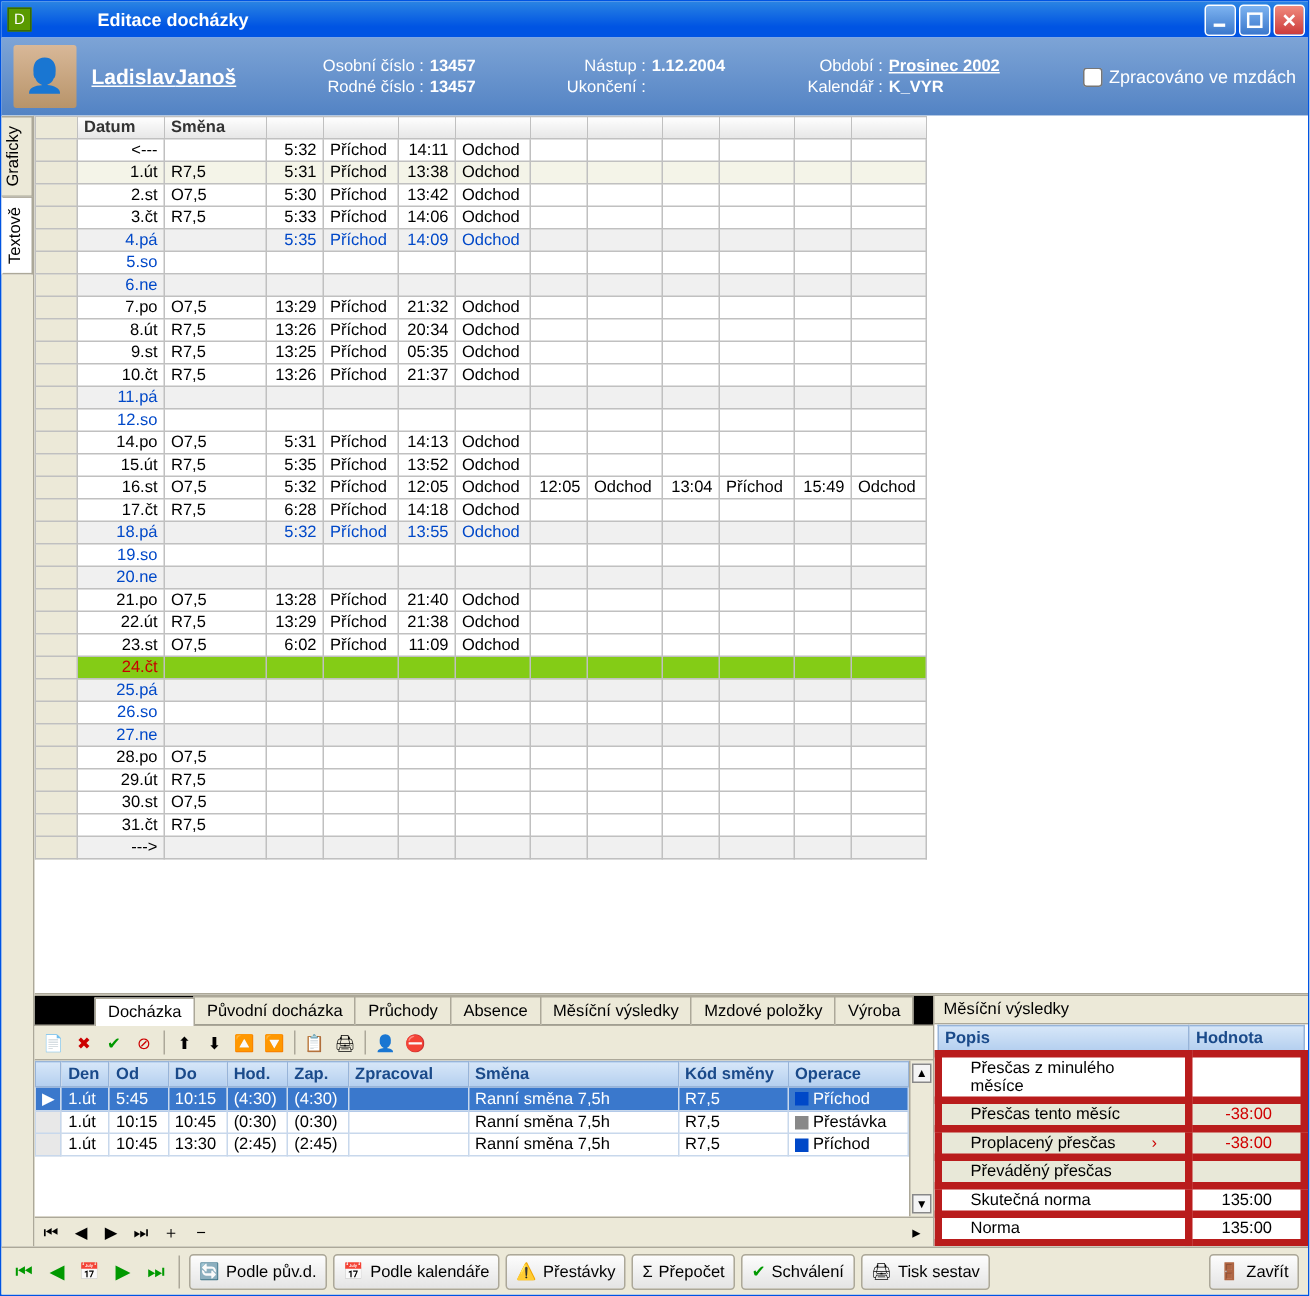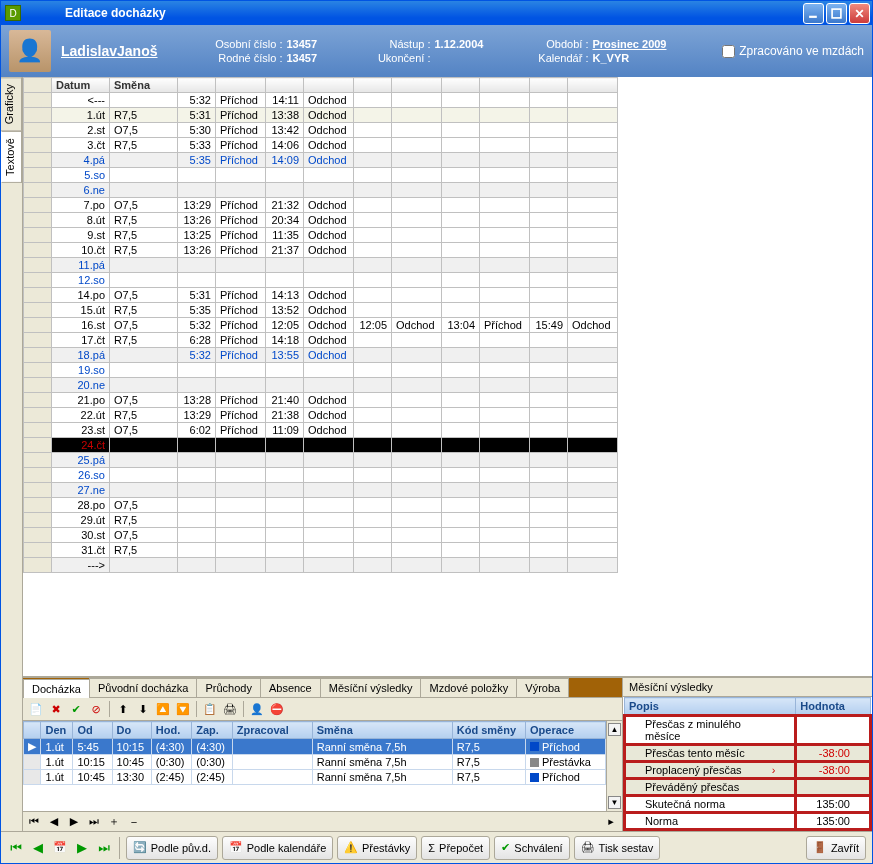--- a/index.html
+++ b/index.html
@@ -31,32 +31,32 @@
 .sidetab.active { background:#fff; border-right:1px solid #fff; position:relative; z-index:1;}
 
 .mainarea { flex:1; display:flex; flex-direction:column; overflow:hidden; }
 .gridwrap { flex:1; overflow:auto; background:#fff; border-bottom:1px solid #aca899; }
 table.grid { border-collapse:collapse; font-size:11px; }
 table.grid th, table.grid td { border:1px solid #c0c0c0; padding:1px 4px; height:14px; white-space:nowrap; }
 table.grid th { background:linear-gradient(#fefefe,#e6e6e6); position:sticky; top:0; text-align:left; font-weight:bold; color:#333; }
 table.grid td { background:#fff; }
 table.grid tr.alt td { background:#f0f0f0; }
 table.grid tr.blue td { color:#0048c8; }
-table.grid tr.red td { color:#c80000; background:#000000; }
+table.grid tr.red td { color:#c80000; background:#84cc16; }
 table.grid tr.sel td { background:#f4f4e8; }
 .rowhead { width:28px; background:#ece9d8 !important; text-align:center; }
 .datum { width:58px; text-align:right; }
 .smena { width:68px; }
 .time { width:38px; text-align:right; }
 .ev { width:50px; }
 
 .tabsrow { display:flex; border-top:1px solid #aca899; background:#ece9d8; }
 .leftcol { flex: 1; display:flex; flex-direction:column; min-width:0;}
 .rightcol { width: 250px; border-left:1px solid #aca899; display:flex; flex-direction:column;}
-.tabstrip { display:flex; align-items:flex-end; background:#a16207; border-bottom:1px solid #aca899; }
+.tabstrip { display:flex; align-items:flex-end; background:#000000; border-bottom:1px solid #aca899;padding-left:40px; }
 .tab { padding:3px 8px; border:1px solid #aca899; border-bottom:0; background:#ece9d8; margin-right:-1px; cursor:pointer;}
 .tab.active { background:#fff; position:relative; top:1px; }
 .rtitle { padding:3px 6px; border-bottom:1px solid #aca899; }
 .toolbar { display:flex; align-items:center; gap:2px; padding:2px 4px; background:#ece9d8; border-bottom:1px solid #aca899; }
 .tbico { width:18px; height:18px; display:flex; align-items:center; justify-content:center; border:1px solid transparent; cursor:pointer; }
 .tsep { width:1px; height:16px; background:#aca899; margin:0 2px;}
 
 .subgrid-wrap { display:flex; flex:1; overflow:hidden; position:relative;}
 .subgrid-scroll { flex:1; overflow:auto; background:#fff; }
 table.subgrid { border-collapse:collapse; width:100%; font-size:11px; }
@@ -64,21 +64,21 @@
 table.subgrid td { border:1px solid #c8d8ec; padding:1px 4px; }
 table.subgrid tr.selrow td { background:#3a78cc; color:#fff; }
 .rowmark { width:12px; background:#e8e8e8; text-align:center; }
 .opcell { display:flex; align-items:center; gap:3px; }
 .opsq { width:9px; height:9px; }
 .vscroll { width:16px; background:#ece9d8; border-left:1px solid #aca899; display:flex; flex-direction:column; justify-content:space-between; align-items:center; padding:2px 0;}
 .vsbtn { width:13px; height:13px; border:1px solid #888; background:#f4f4f4; display:flex; align-items:center; justify-content:center; font-size:8px;}
 
 table.resgrid { border-collapse:collapse; width:100%; font-size:11px;}
 table.resgrid th { background:linear-gradient(#d6e6f8,#b4cfef); border:1px solid #98b4d8; padding:2px 4px; text-align:left; color:#1a4a8a; }
-table.resgrid td { border:3px solid #b91c1c; padding:1px 19px; background:#fff;}
+table.resgrid td { border:5px solid #b91c1c; padding:1px 19px; background:#fff;}
 table.resgrid tr.hl td { background:#e8e8d8; }
 td.rval { text-align:right; }
 .neg { color:#d00000; }
 
 .bottomnav { display:flex; align-items:center; border-top:1px solid #aca899; background:#ece9d8; padding:1px;}
 .navbtn { width:20px; height:17px; display:flex; align-items:center; justify-content:center; cursor:pointer; }
 
 .footer { height:32px; background:#ece9d8; border-top:1px solid #aca899; display:flex; align-items:center; padding:3px 6px; gap:4px;}
 .fbtn { height:24px; padding:0 6px; display:flex; align-items:center; gap:4px; border:1px solid #aca899; background:linear-gradient(#fdfdfd,#e4e4e4); border-radius:3px; cursor:pointer; font-size:11px;}
 .fico { width:18px; height:18px; display:flex; align-items:center; justify-content:center; cursor:pointer;}
@@ -117,21 +117,21 @@
     </div>
     <div class="hfield" style="width:150px;margin-left:43px;">
       <div class="hrow"><span class="hlabel" style="width:72px">Osobní číslo :</span><span class="hvalue">13457</span></div>
       <div class="hrow"><span class="hlabel" style="width:72px">Rodné číslo :</span><span class="hvalue">13457</span></div>
     </div>
     <div class="hfield" style="width:150px;">
       <div class="hrow"><span class="hlabel" style="width:60px">Nástup :</span><span class="hvalue">1.12.2004</span></div>
       <div class="hrow"><span class="hlabel" style="width:60px">Ukončení :</span><span class="hvalue"></span></div>
     </div>
     <div class="hfield" style="width:170px;">
-      <div class="hrow"><span class="hlabel" style="width:58px">Období :</span><span class="hvalue hlink">Prosinec 2009</span></div>
+      <div class="hrow"><span class="hlabel" style="width:58px">Období :</span><span class="hvalue hlink">Prosinec 2002</span></div>
       <div class="hrow"><span class="hlabel" style="width:58px">Kalendář :</span><span class="hvalue">K_VYR</span></div>
     </div>
     <label class="hcheck">
       <input type="checkbox" style="">
       <span>Zpracováno ve mzdách</span>
     </label>
   </div>
 
   <div class="body">
     <div class="lefttabs">
@@ -294,21 +294,21 @@
                 <td class="ev"></td>
                 <td class="time"></td>
                 <td class="ev"></td>
               </tr>
               <tr class="">
                 <td class="rowhead"></td>
                 <td class="datum">9.st</td>
                 <td class="smena">R7,5</td>
                 <td class="time">13:25</td>
                 <td class="ev">Příchod</td>
-                <td class="time">11:35</td>
+                <td class="time">05:35</td>
                 <td class="ev">Odchod</td>
                 <td class="time"></td>
                 <td class="ev"></td>
                 <td class="time"></td>
                 <td class="ev"></td>
                 <td class="time"></td>
                 <td class="ev"></td>
               </tr>
               <tr class="">
                 <td class="rowhead"></td>

